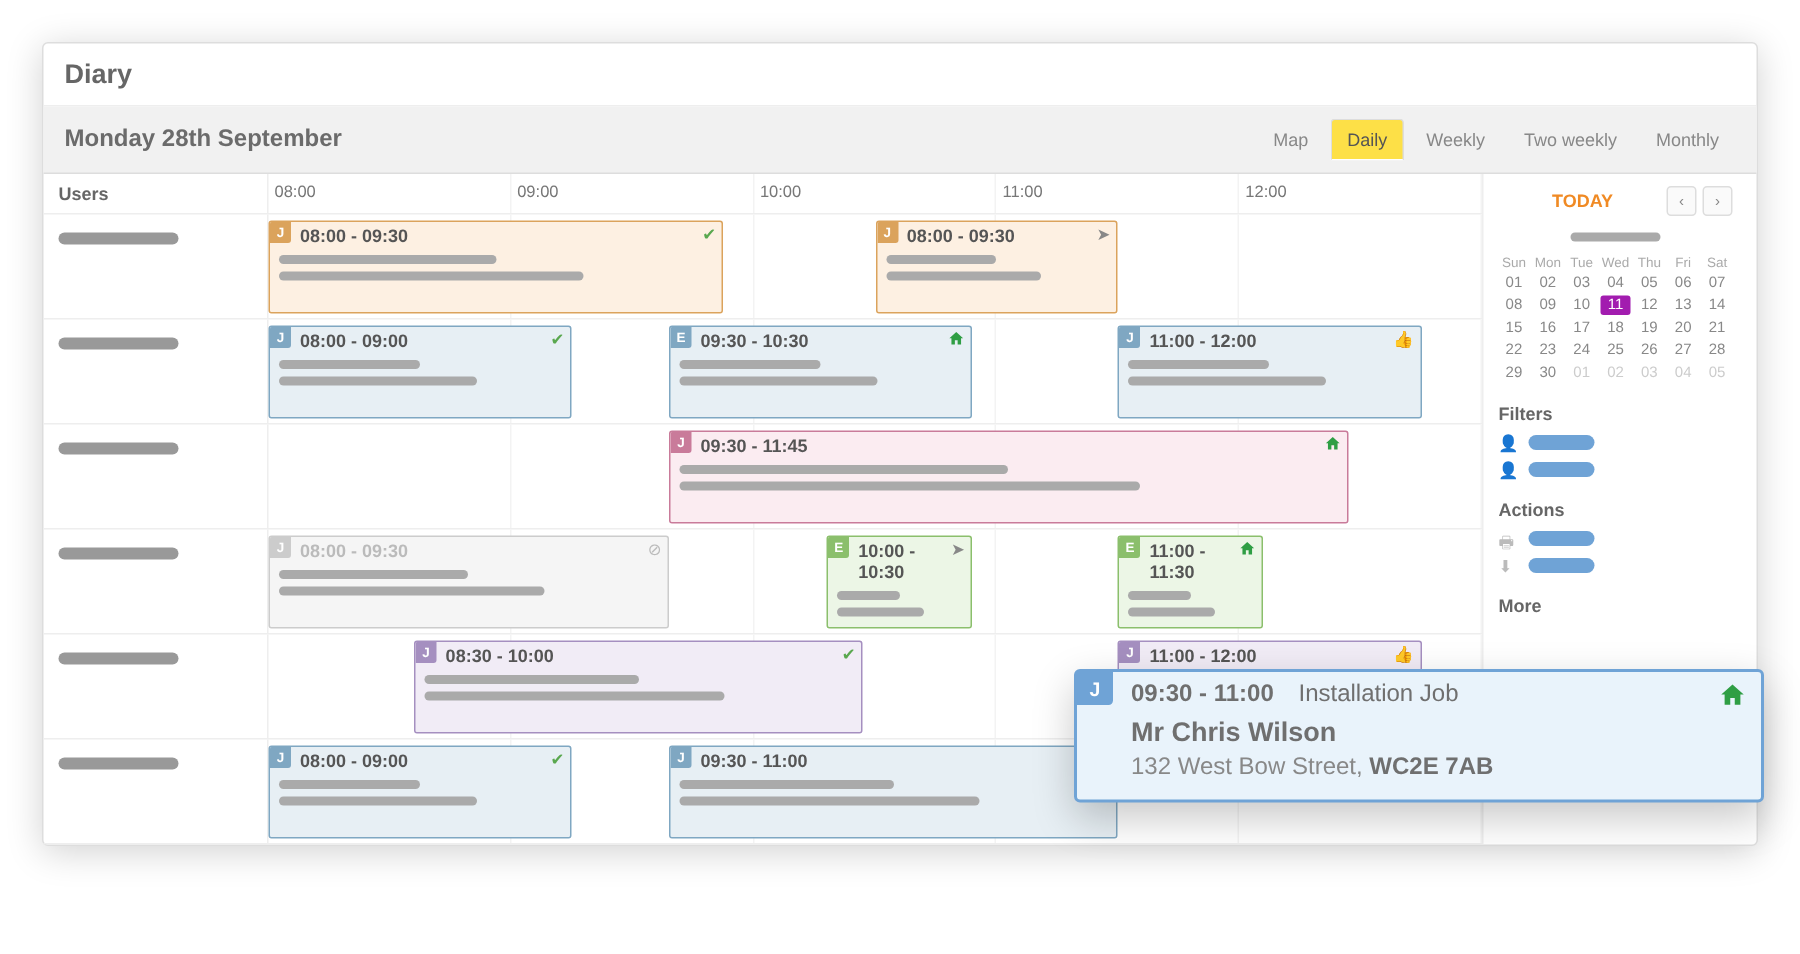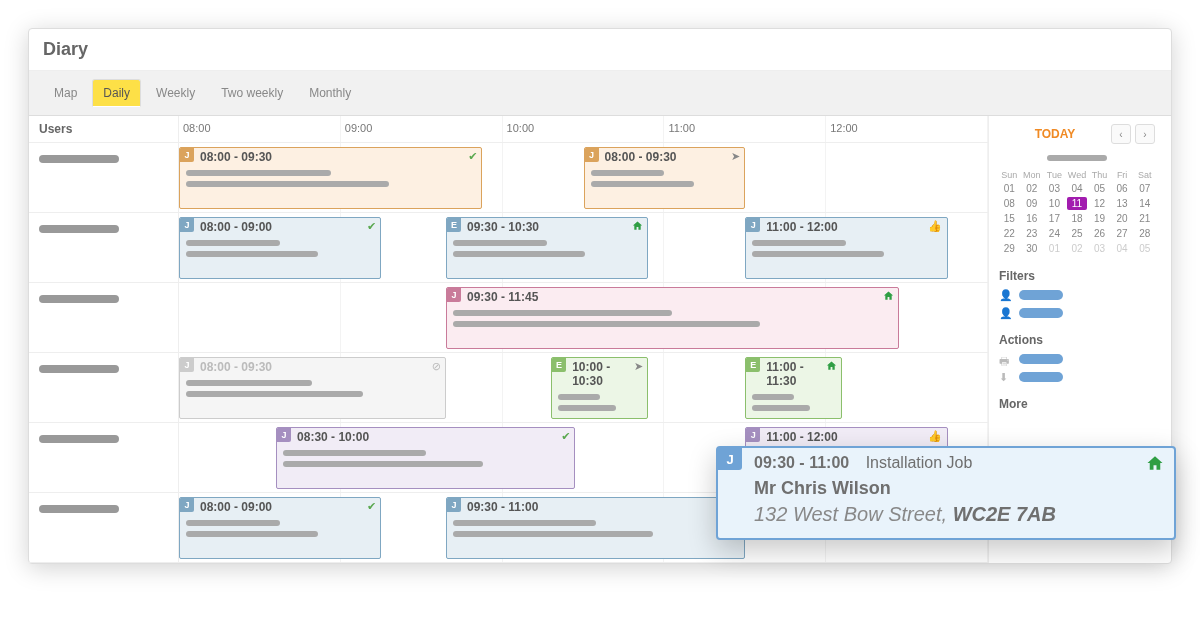--- a/index.html
+++ b/index.html
@@ -74,29 +74,30 @@
 .side-ico { width:14px; height:12px; color:#bbb; font-size:11px; }
 .pill { height:10px; border-radius:5px; background:#6fa3d6; }
 
 
 .popup { position:absolute; left:716px; top:446px; width:460px; background:#e9f3fb; border:2px solid #6fa3d6; border-radius:4px 4px 4px 4px; box-shadow:0 10px 28px rgba(0,0,0,0.22); padding:0 16px 12px 36px; }
 .popup .tag { position:absolute; top:0; left:0; width:24px; height:22px; background:#6fa3d6; color:#fff; font-weight:bold; display:flex; align-items:center; justify-content:center; border-bottom-right-radius:3px; font-size:13px; }
 .popup .home-ico { position:absolute; top:6px; right:10px; color:#2f9e44; font-size:18px; }
 .popup-row1 { font-size:16px; font-weight:bold; color:#6f6f6f; padding-top:6px; }
 .popup-row1 .jt { margin-left:12px; font-weight:normal; }
 .popup-name { font-size:18px; font-weight:bold; color:#6f6f6f; margin-top:6px; }
-.popup-addr { font-size:20px; color:#888; margin-top:4px;font-style:italic; }
+.popup-addr { font-size:16px; color:#888; margin-top:4px; }
 .popup-addr strong { color:#6f6f6f; }
 </style>
 </head>
 <body>
 
 <div class="app">
   <div class="page-title">Diary</div>
   <div class="sub-bar">
+    <div class="date-heading">Monday 28th September</div>
     <div class="view-tabs" id="view-tabs">
         <div class="view-tab">Map</div>
         <div class="view-tab active">Daily</div>
         <div class="view-tab">Weekly</div>
         <div class="view-tab">Two weekly</div>
         <div class="view-tab">Monthly</div>
       </div>
   </div>
   <div class="body">
     <div class="main">

